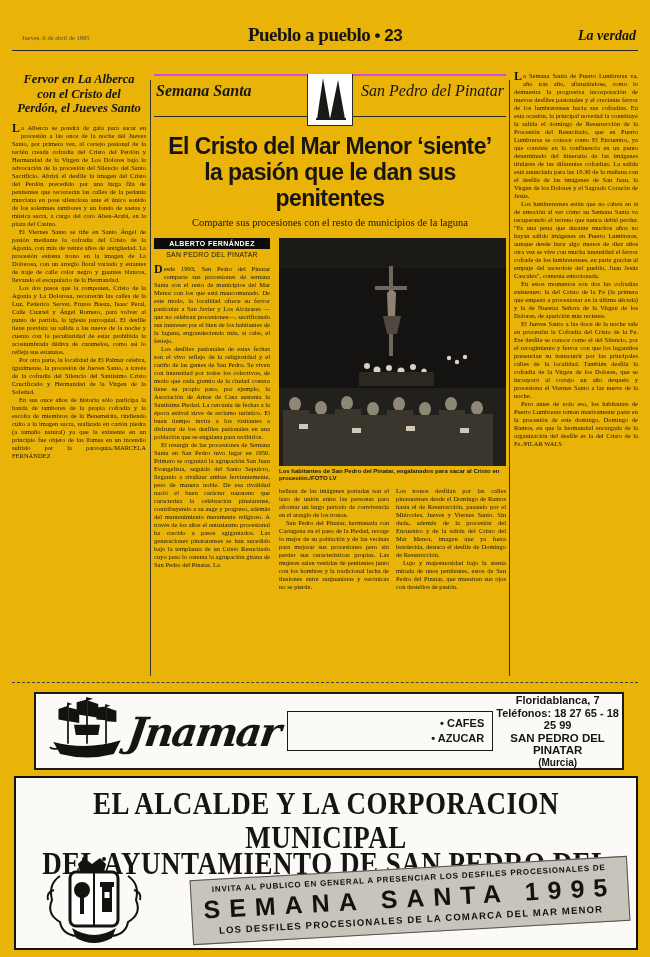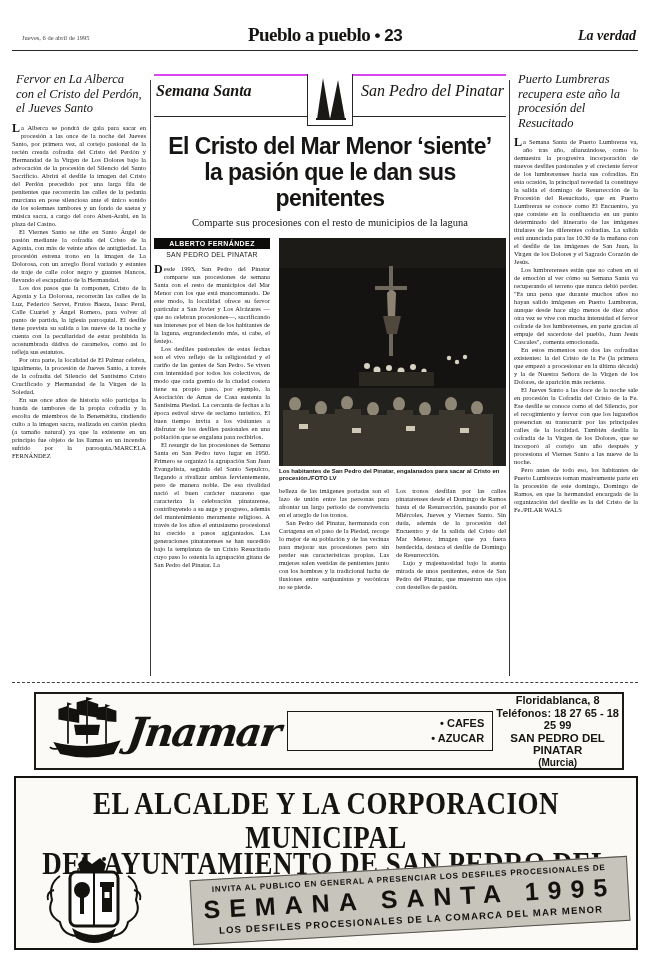--- a/index.html
+++ b/index.html
@@ -1,33 +1,33 @@
 <!DOCTYPE html>
 <html><head>
 <meta charset="utf-8">
 <style>
   html,body{margin:0;padding:0;background:#e8e6e1;}
-  .page{position:relative;width:650px;height:957px;margin:0 auto;background:#ffffff;
+  .page{position:relative;width:650px;height:957px;margin:0 auto;background:#eab308;
         font-family:"Liberation Serif",serif;color:#171513;overflow:hidden;}
   
   .hdr{position:absolute;top:24px;left:12px;right:12px;height:26px;border-bottom:1px solid #2a2825;}
   .hdr-date{position:absolute;left:10px;top:10px;font-size:6.5px;color:#4a4742;}
   .hdr-title{position:absolute;left:0;right:0;top:0;text-align:center;font-size:19px;font-weight:bold;
              font-family:"Liberation Serif",serif;letter-spacing:-0.5px;}
   .hdr-title .pg{font-family:"Liberation Sans",sans-serif;font-size:17px;}
   .hdr-mast{position:absolute;right:2px;top:4px;font-size:14px;font-style:italic;font-weight:bold;margin-left:27px;}
   
   .vrule{position:absolute;width:1px;background:#3a3733;}
   
   .bodytext p{margin:0;text-indent:7px;text-align:justify;font-size:6.5px;line-height:8px;}
   .bodytext p.first{text-indent:0;}
   p.dropcap::first-letter{font-size:12px;font-weight:bold;float:left;line-height:9px;padding-right:1px;}
   
   .side-art{position:absolute;top:72px;overflow:hidden;}
-  .side-title{font-style:italic;font-size:12.5px;line-height:14.5px;font-weight:400;
+  .side-title{font-style:italic;font-size:12.5px;line-height:14.5px;text-align:center;font-weight:700;
               margin:0 4px 8px;}
   
   .center{position:absolute;left:154px;top:74px;width:352px;height:604px;overflow:hidden;}
   .kicker{position:relative;height:40px;border-top:2px solid #d946ef;border-bottom:1px solid #2a2825;}
   .kicker-left{position:absolute;left:2px;top:6px;font-style:italic;font-weight:bold;font-size:16px;}
   .kicker-right{position:absolute;right:2px;top:6px;font-style:italic;font-size:16px;}
   .kicker-icon{position:absolute;left:50%;top:-4px;transform:translateX(-50%);width:44px;height:52px;
                background:#fff;border:1px solid #2a2825;display:flex;align-items:center;justify-content:center;z-index:2;}
   .headline{margin:16px 4px 6px;text-align:center;font-family:"Liberation Sans",sans-serif;
             font-weight:bold;font-size:23px;line-height:26px;letter-spacing:-0.6px;}
@@ -181,21 +181,20 @@
           <div>
             <p class="first">Los tronos desfilan por las calles pinatarenses desde el Domingo de Ramos hasta el de Resurrección, pasando por el Miércoles, Jueves y Viernes Santo. Sin duda, además de la procesión del Encuentro y de la salida del Cristo del Mar Menor, imagen que ya fuera bendecida, destaca el desfile de Domingo de Resurrección.</p>
             <p>Lujo y majestuosidad bajo la atenta mirada de unos penitentes, estos de San Pedro del Pinatar, que muestran sus ojos con destellos de pasión.</p>
           </div>
         </div>
       </div>
     </div>
   </div>
 
   <div class="side-art bodytext" style="left:514px;width:124px;height:604px;">
-    <h2 class="side-title">Puerto Lumbreras recupera este año la procesión del Resucitado</h2>
     <p class="first dropcap">La Semana Santa de Puerto Lumbreras va, año tras año, afianzándose, como lo demuestra la progresiva incorporación de nuevos desfiles pasionales y el creciente fervor de los lumbrerenses hacia sus cofradías. En esta ocasión, la principal novedad la constituye la salida el domingo de Resurrección de la Procesión del Resucitado, que en Puerto Lumbreras se conoce como El Encuentro, ya que consiste en la confluencia en un punto determinado del itinerario de las imágenes titulares de las diferentes cofradías. La salida está anunciada para las 10.30 de la mañana con el desfile de las imágenes de San Juan, la Virgen de los Dolores y el Sagrado Corazón de Jesús.</p>
     <p>Los lumbrerenses están que no caben en sí de emoción al ver cómo su Semana Santa va recuperando el terreno que nunca debió perder. "Es una pena que durante muchos años no hayan salido imágenes en Puerto Lumbreras, aunque desde hace algo menos de diez años otra vez se vive con mucha intensidad el fervor cofrade de los lumbrerenses, en parte gracias al empuje del sacerdote del pueblo, Juan Jesús Cascales", comenta emocionada.</p>
     <p>En estos momentos son dos las cofradías existentes: la del Cristo de la Fe (la primera que empezó a procesionar en la última década) y la de Nuestra Señora de la Virgen de los Dolores, de aparición más reciente.</p>
     <p>El Jueves Santo a las doce de la noche sale en procesión la Cofradía del Cristo de la Fe. Ese desfile se conoce como el del Silencio, por el recogimiento y fervor con que los lugareños presencian su transcurrir por las principales calles de la localidad. También desfila la cofradía de la Virgen de los Dolores, que se incorporó al cortejo un año después y procesiona el Viernes Santo a las nueve de la noche.</p>
     <p>Pero antes de todo eso, los habitantes de Puerto Lumbreras toman masivamente parte en la procesión de este domingo, Domingo de Ramos, en que la hermandad encargada de la organización del desfile es la del Cristo de la Fe./PILAR WALS</p>
   </div>
 
   <div class="dashrule"></div>
 
   <div class="ad1">
@@ -219,21 +218,21 @@
           <path d="M2 58 q6 4 12 0 q6 4 12 0" stroke="#14120f" stroke-width="2" fill="none"></path>
         </g>
       </svg>
     </div>
     <div class="ad1-logo">Jnamar</div>
     <div class="ad1-list">
       <div>• CAFES</div>
       <div>• AZUCAR</div>
     </div>
     <div class="ad1-addr">
-      <div class="l1">Floridablanca, 8</div>
+      <div class="l1">Floridablanca, 7</div>
       <div class="l2">Teléfonos: 18 27 65 - 18 25 99</div>
       <div class="l3">SAN PEDRO DEL PINATAR</div>
       <div class="l4">(Murcia)</div>
     </div>
   </div>
 
   <div class="ad2">
     <div class="ad2-line ad2-top">EL ALCALDE Y LA CORPORACION MUNICIPAL</div>
     <div class="ad2-line">DEL AYUNTAMIENTO DE SAN PEDRO DEL PINATAR</div>
     <div class="ad2-row">

